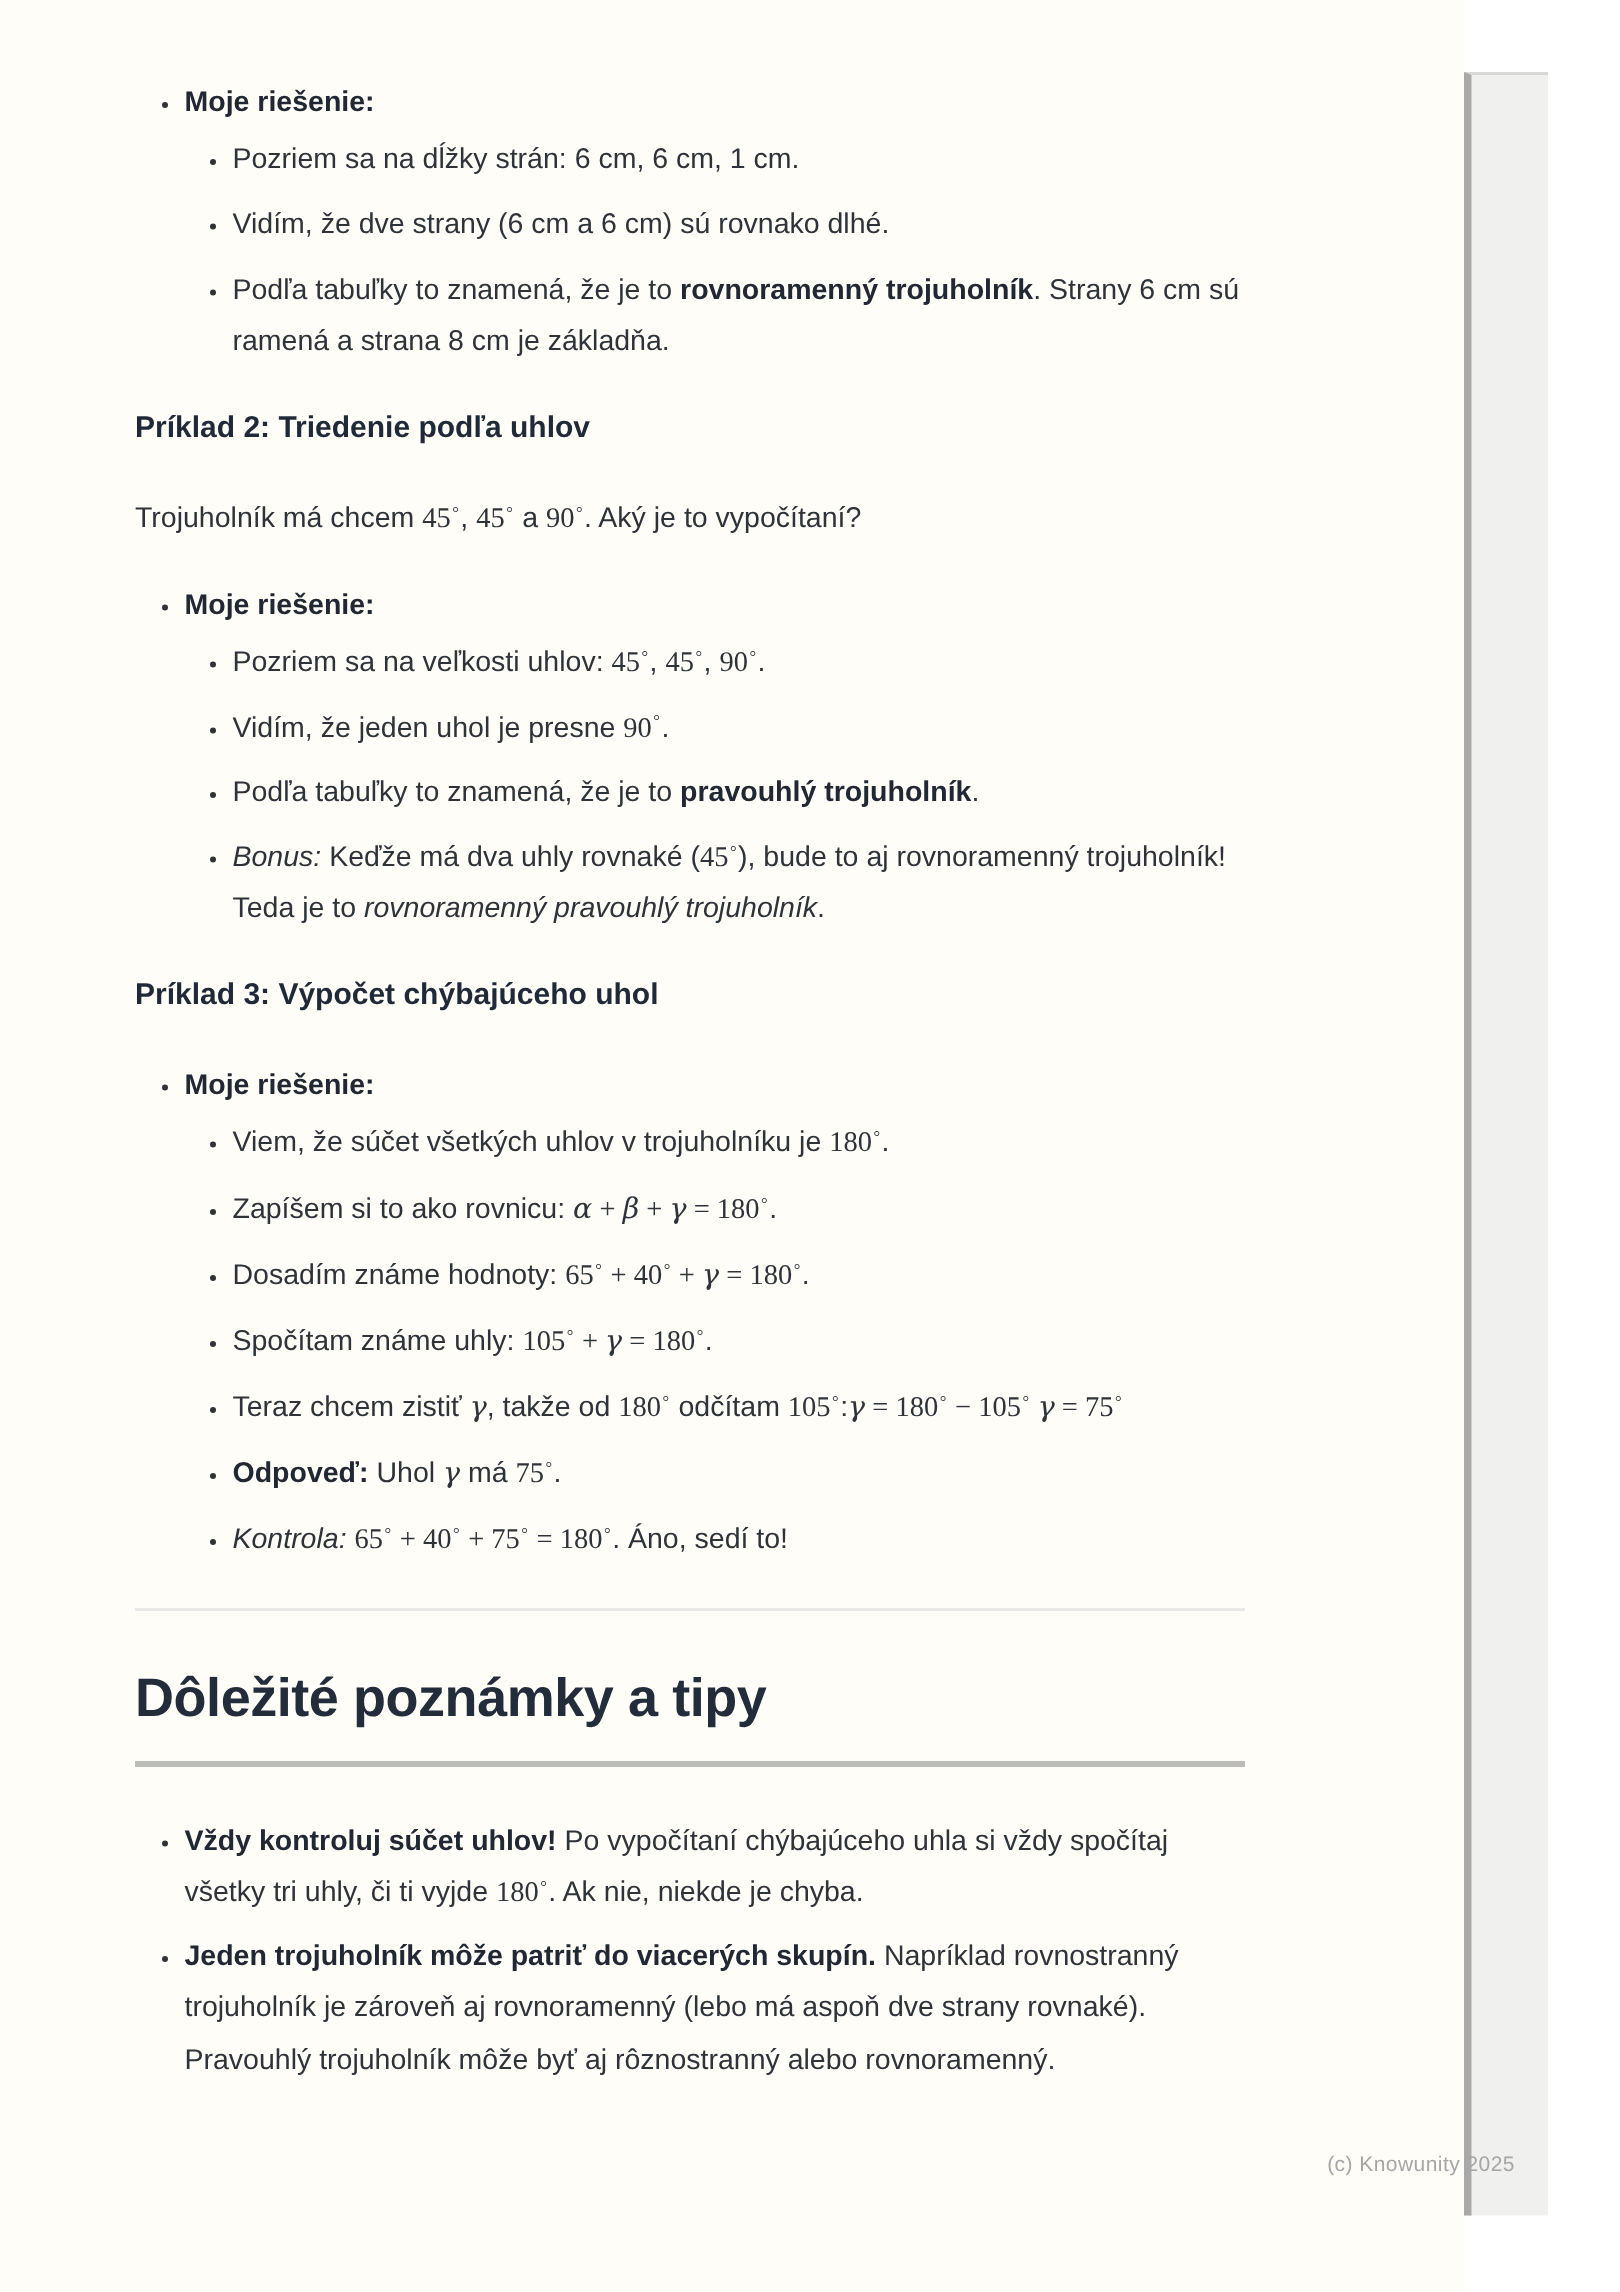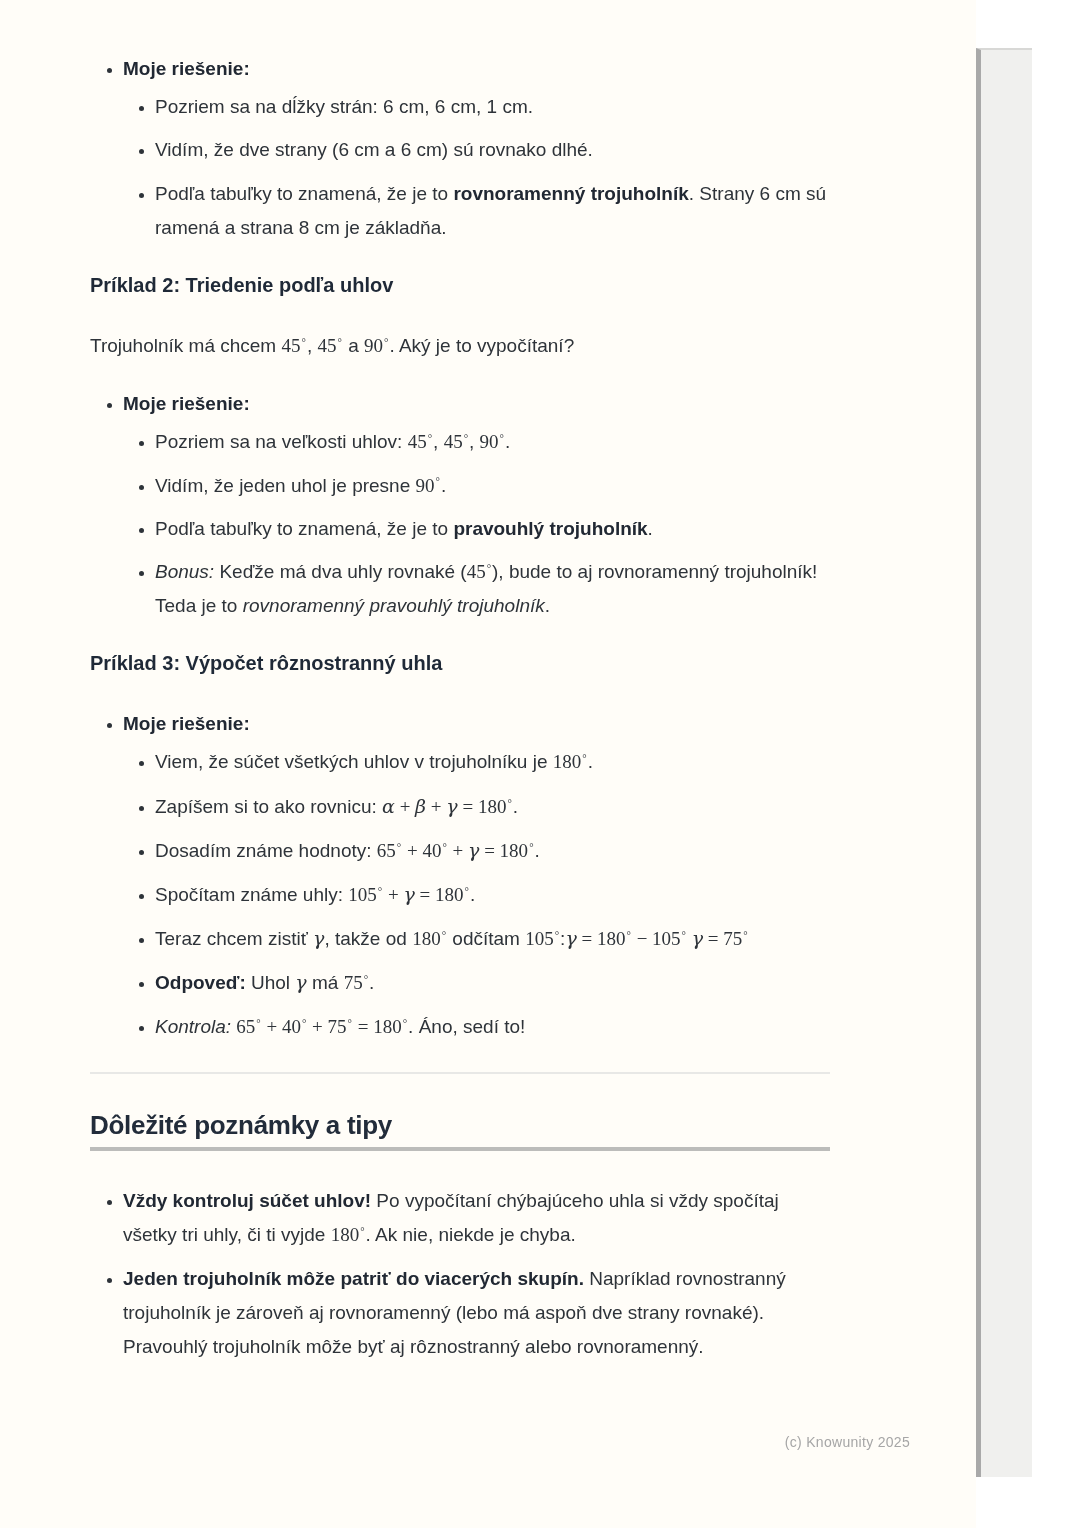--- a/index.html
+++ b/index.html
@@ -2,21 +2,21 @@
 <html><head>
 <meta charset="utf-8">
 <style>
   * { box-sizing: border-box; margin: 0; padding: 0; }
   html, body {
     width: 1080px; height: 1528px;
     background: #ffffff;
     overflow: hidden;
     font-family: "Liberation Sans", sans-serif;
   }
-  .viewport { position: relative; width: 980px; height: 1528px; }
+  .viewport { position: relative; width: 1080px; height: 1528px; }
 
   
   .page {
     position: absolute; left: 0; top: 0;
     width: 976px; height: 1528px;
     background: #fffdf8;
   }
 
   
   .side-strip {
@@ -40,23 +40,23 @@
   li { margin-bottom: 9px; }
   li::marker { color: #2e3339; font-size: 0.82em; }
 
   p { margin: 26px 0 24px 0; }
 
   h3 {
     font-size: 20px; font-weight: bold; color: #1f2937;
     margin: 26px 0 30px 0; line-height: 1.4;
   }
   h2 {
-    font-size: 26px; font-weight: bold; color: #222c3a;
+    font-size: 36px; font-weight: bold; color: #222c3a;
     letter-spacing: -0.3px;
-    margin: 35px 0 0 0; padding-bottom: 6px; line-height: 1.25;
+    margin: 35px 0 0 0; padding-bottom: 20px; line-height: 1.25;
     border-bottom: 4px solid #bcbcba;
   }
   h2 + ul { margin-top: 33px; }
 
   .divider { border: 0; height: 2px; background: #e8e8e6; margin: 28px 0 0 0; }
 
   .seg-p { }
   .seg-b { font-weight: bold; color: #212833; }
   .seg-i { font-style: italic; }
   .seg-m  { font-family: Liberation Serif, serif; font-size: 1.0em; }
@@ -92,21 +92,21 @@
         <h3><span class="seg-p">Príklad 2: Triedenie podľa uhlov</span></h3>
         <p><span class="seg-p">Trojuholník má chcem </span><span class="seg-m">45<span class="deg">°</span></span><span class="seg-p">, </span><span class="seg-m">45<span class="deg">°</span></span><span class="seg-p"> a </span><span class="seg-m">90<span class="deg">°</span></span><span class="seg-p">. Aký je to vypočítaní?</span></p>
         <ul>
           <li><span class="seg-b">Moje riešenie:</span><ul>
               <li><span class="seg-p">Pozriem sa na veľkosti uhlov: </span><span class="seg-m">45<span class="deg">°</span></span><span class="seg-p">, </span><span class="seg-m">45<span class="deg">°</span></span><span class="seg-p">, </span><span class="seg-m">90<span class="deg">°</span></span><span class="seg-p">.</span></li>
               <li><span class="seg-p">Vidím, že jeden uhol je presne </span><span class="seg-m">90<span class="deg">°</span></span><span class="seg-p">.</span></li>
               <li><span class="seg-p">Podľa tabuľky to znamená, že je to </span><span class="seg-b">pravouhlý trojuholník</span><span class="seg-p">.</span></li>
               <li><span class="seg-i">Bonus:</span><span class="seg-p"> Keďže má dva uhly rovnaké (</span><span class="seg-m">45<span class="deg">°</span></span><span class="seg-p">), bude to aj rovnoramenný trojuholník! Teda je to </span><span class="seg-i">rovnoramenný pravouhlý trojuholník</span><span class="seg-p">.</span></li>
             </ul></li>
         </ul>
-        <h3><span class="seg-p">Príklad 3: Výpočet rôznostranný uhla</span></h3>
+        <h3><span class="seg-p">Príklad 3: Výpočet chýbajúceho uhol</span></h3>
         <ul>
           <li><span class="seg-b">Moje riešenie:</span><ul>
               <li><span class="seg-p">Viem, že súčet všetkých uhlov v trojuholníku je </span><span class="seg-m">180<span class="deg">°</span></span><span class="seg-p">.</span></li>
               <li><span class="seg-p">Zapíšem si to ako rovnicu: </span><span class="seg-mi">α</span><span class="seg-m"> + </span><span class="seg-mi">β</span><span class="seg-m"> + </span><span class="seg-mi">γ</span><span class="seg-m"> = 180<span class="deg">°</span></span><span class="seg-p">.</span></li>
               <li><span class="seg-p">Dosadím známe hodnoty: </span><span class="seg-m">65<span class="deg">°</span> + 40<span class="deg">°</span> + </span><span class="seg-mi">γ</span><span class="seg-m"> = 180<span class="deg">°</span></span><span class="seg-p">.</span></li>
               <li><span class="seg-p">Spočítam známe uhly: </span><span class="seg-m">105<span class="deg">°</span> + </span><span class="seg-mi">γ</span><span class="seg-m"> = 180<span class="deg">°</span></span><span class="seg-p">.</span></li>
               <li><span class="seg-p">Teraz chcem zistiť </span><span class="seg-mi">γ</span><span class="seg-p">, takže od </span><span class="seg-m">180<span class="deg">°</span></span><span class="seg-p"> odčítam </span><span class="seg-m">105<span class="deg">°</span></span><span class="seg-p">:</span><span class="seg-mi">γ</span><span class="seg-m"> = 180<span class="deg">°</span> − 105<span class="deg">°</span> </span><span class="seg-mi">γ</span><span class="seg-m"> = 75<span class="deg">°</span></span></li>
               <li><span class="seg-b">Odpoveď:</span><span class="seg-p"> Uhol </span><span class="seg-mi">γ</span><span class="seg-p"> má </span><span class="seg-m">75<span class="deg">°</span></span><span class="seg-p">.</span></li>
               <li><span class="seg-i">Kontrola:</span><span class="seg-p"> </span><span class="seg-m">65<span class="deg">°</span> + 40<span class="deg">°</span> + 75<span class="deg">°</span> = 180<span class="deg">°</span></span><span class="seg-p">. Áno, sedí to!</span></li>
             </ul></li>

